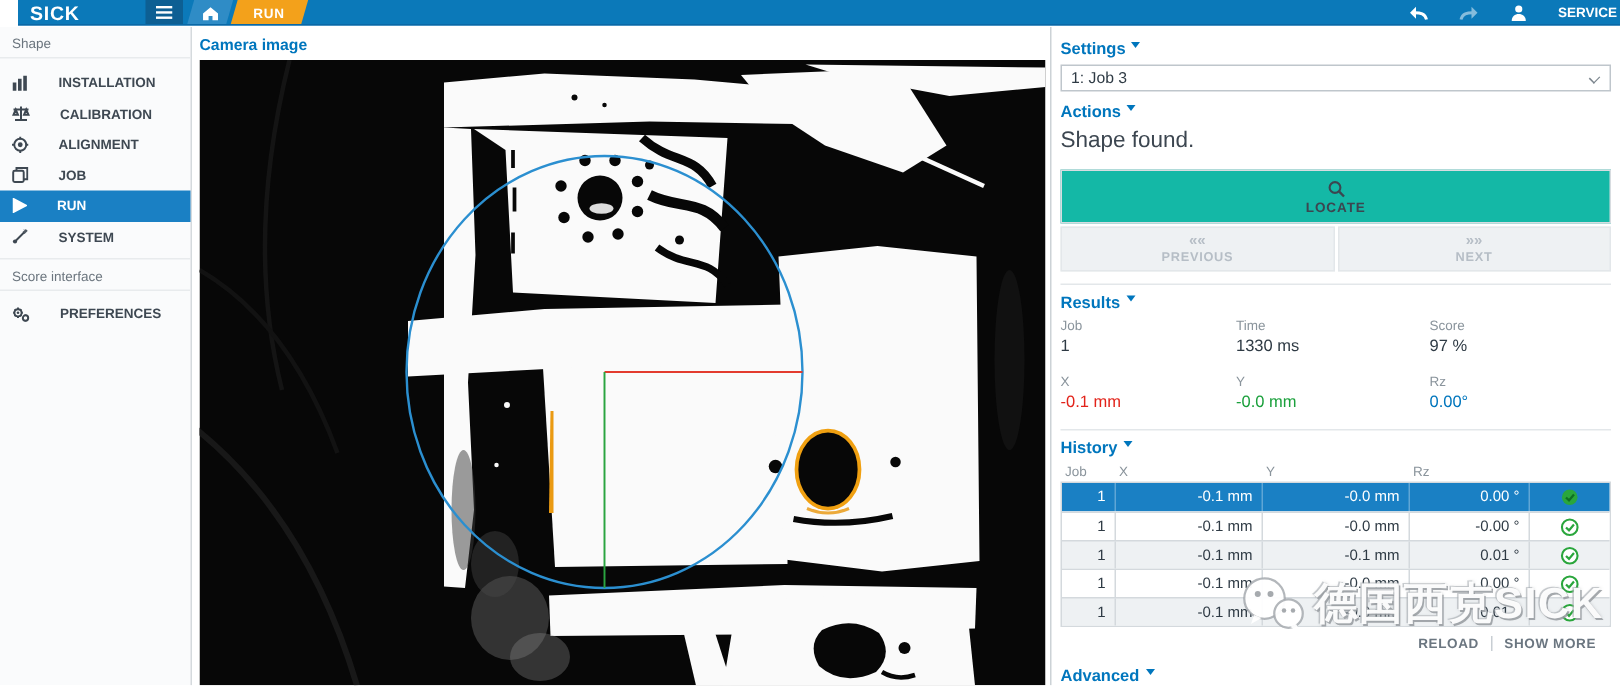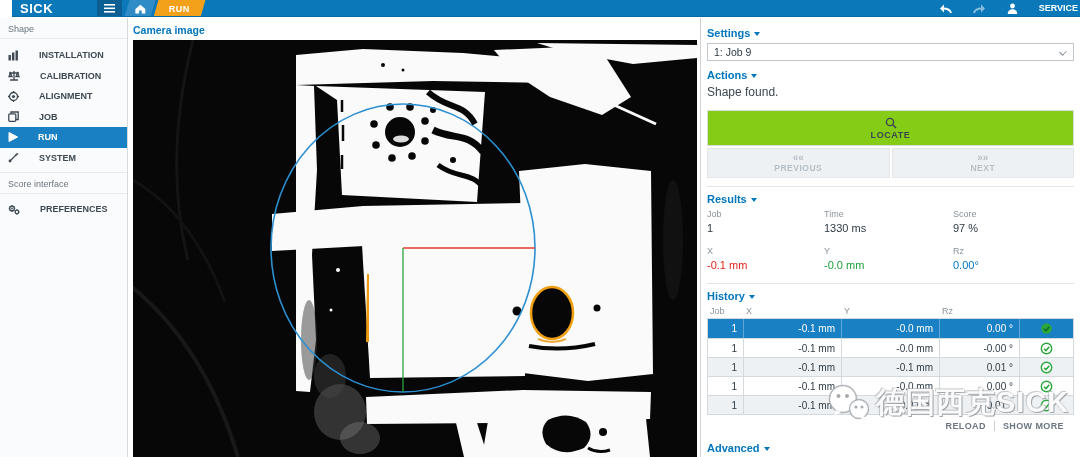--- a/index.html
+++ b/index.html
@@ -32,26 +32,26 @@
   .icon-stroke{stroke:#3e4852;fill:none;stroke-width:1.3;}
   .icon-fill{fill:#3e4852;}
 
   
   .main{position:absolute;left:129px;top:18px;width:571px;height:439px;background:#fff;padding:6px 0 0 4px;}
   .cam-title{color:#0076bd;font-weight:bold;font-size:10.5px;margin:0 0 4px 0;}
   .cam-wrap{width:564px;height:417px;}
 
   
   .panel{position:absolute;left:700px;top:18px;width:380px;height:439px;background:#fff;border-left:1px solid #ccd2d6;padding:9px 6px 0 6px;overflow:hidden;}
-  .sec-title{color:#0076bd;font-weight:bold;font-size:11px;display:flex;align-items:center;gap:4px;margin:0 0 4px 0;cursor:pointer;}
+  .sec-title{color:#0076bd;font-weight:bold;font-size:11px;display:flex;align-items:flex-start;gap:4px;margin:0 0 4px 0;cursor:pointer;}
   .caret{width:0;height:0;border-left:3.5px solid transparent;border-right:3.5px solid transparent;border-top:4px solid #0076bd;margin-top:1px;}
   .select{height:18px;border:1px solid #bfc6cc;background:#fff;display:flex;align-items:center;font-size:10.5px;color:#2e3a44;padding:0 6px;margin-bottom:8px;position:relative;cursor:pointer;}
   .select .chev{position:absolute;right:7px;top:5px;width:6px;height:6px;border-left:1.5px solid #7b858d;border-bottom:1.5px solid #7b858d;transform:rotate(-45deg) scale(1,.8);}
-  .status{font-size:12px;color:#3c4650;margin:0 0 11px 0;}
-  .btn-locate{height:36px;background:#84cc16;border:1px solid #d7dce0;display:flex;flex-direction:column;align-items:center;justify-content:center;gap:1px;cursor:pointer;margin-bottom:2px;}
+  .status{font-size:15px;color:#3c4650;margin:0 0 11px 0;}
+  .btn-locate{height:36px;background:#14b8a6;border:1px solid #d7dce0;display:flex;flex-direction:column;align-items:center;justify-content:center;gap:1px;cursor:pointer;margin-bottom:2px;}
   .btn-locate span{font-size:9px;font-weight:bold;color:#3c4650;letter-spacing:.6px;}
   .btn-pair{display:flex;gap:2px;margin-bottom:8px;}
   .btn-half{flex:1;height:30px;background:#eef1f3;border:1px solid #e3e7ea;display:flex;flex-direction:column;align-items:center;justify-content:center;cursor:default;}
   .btn-half .gl{font-size:10px;color:#b6bec6;line-height:9px;font-weight:bold;}
   .btn-half span.lb{font-size:8.5px;font-weight:bold;color:#b6bec6;letter-spacing:.5px;margin-top:1px;}
   .rule{border:none;border-top:1px solid #e3e7ea;margin:0 0 6px 0;}
   .rgrid{display:grid;grid-template-columns:117px 129px 1fr;margin-bottom:3px;}
   .rlabel{font-size:9px;color:#8a949c;}
   .rval{font-size:11px;color:#2e3a44;margin-bottom:9px;}
   .val-red{color:#e2231a;}
@@ -262,21 +262,21 @@
     </div>
   </div>
 
   <div class="panel">
 
     <div class="sec-title">
       <span>Settings</span>
       <span class="caret"></span>
     </div>
     <div class="select">
-      <span>1: Job 9</span>
+      <span>1: Job 3</span>
       <span class="chev"></span>
     </div>
 
     <div class="sec-title">
       <span>Actions</span>
       <span class="caret"></span>
     </div>
     <div class="status">Shape found.</div>
 
     <div class="btn-locate">

